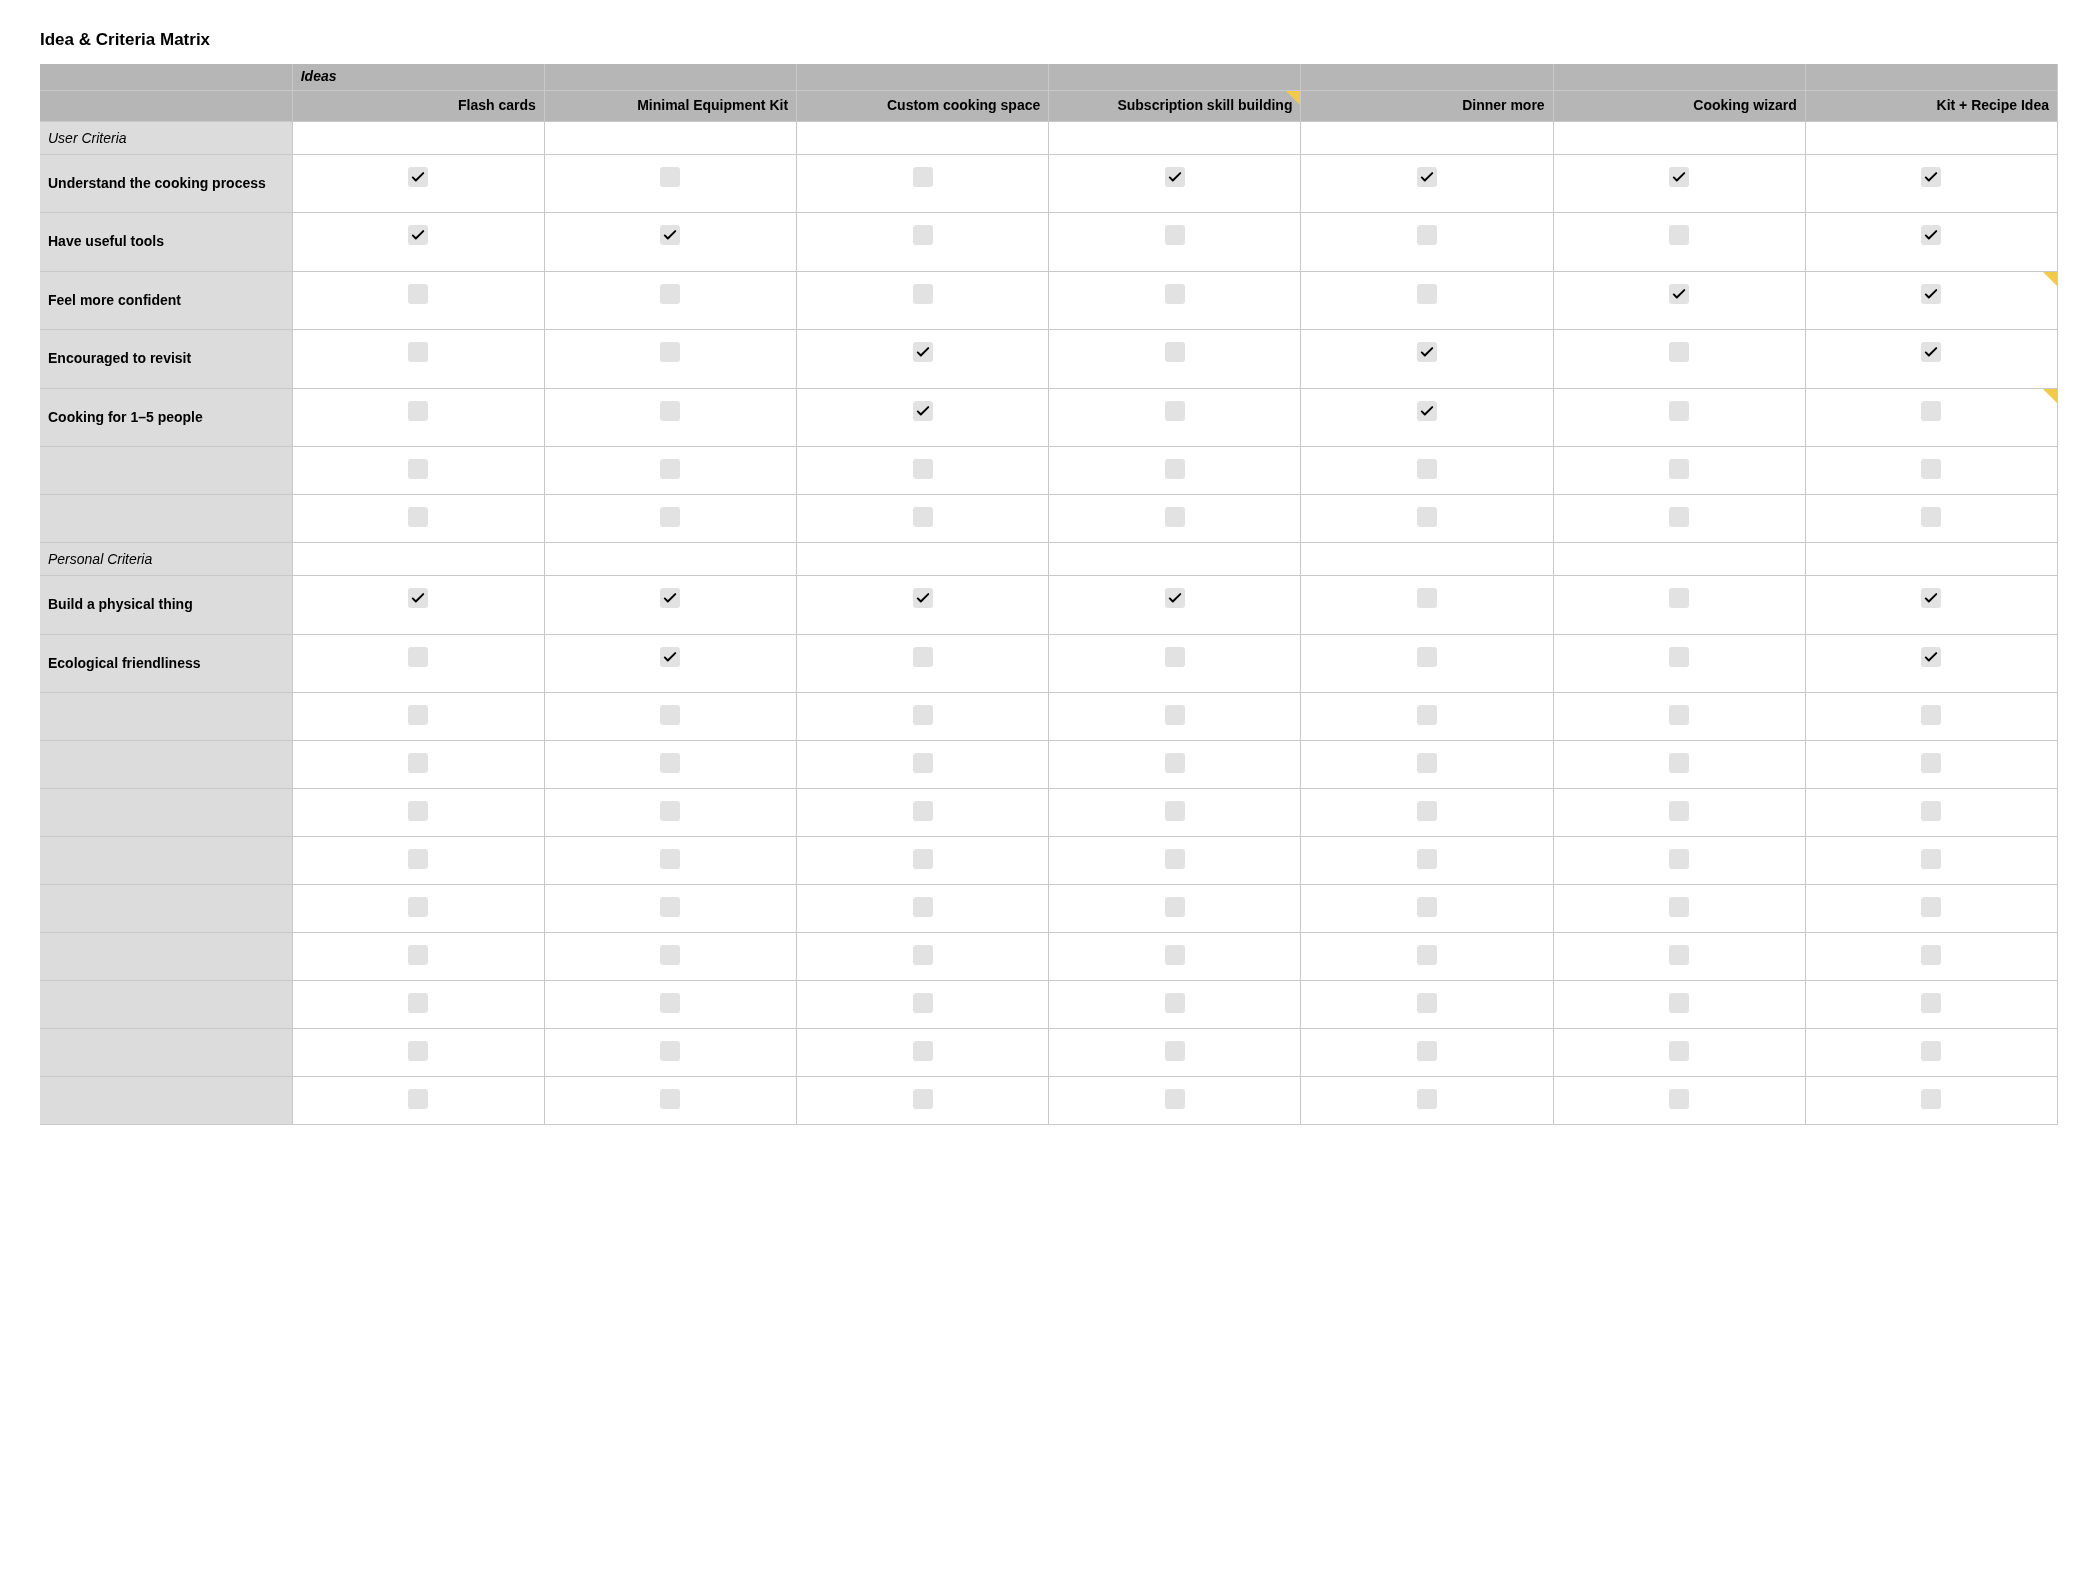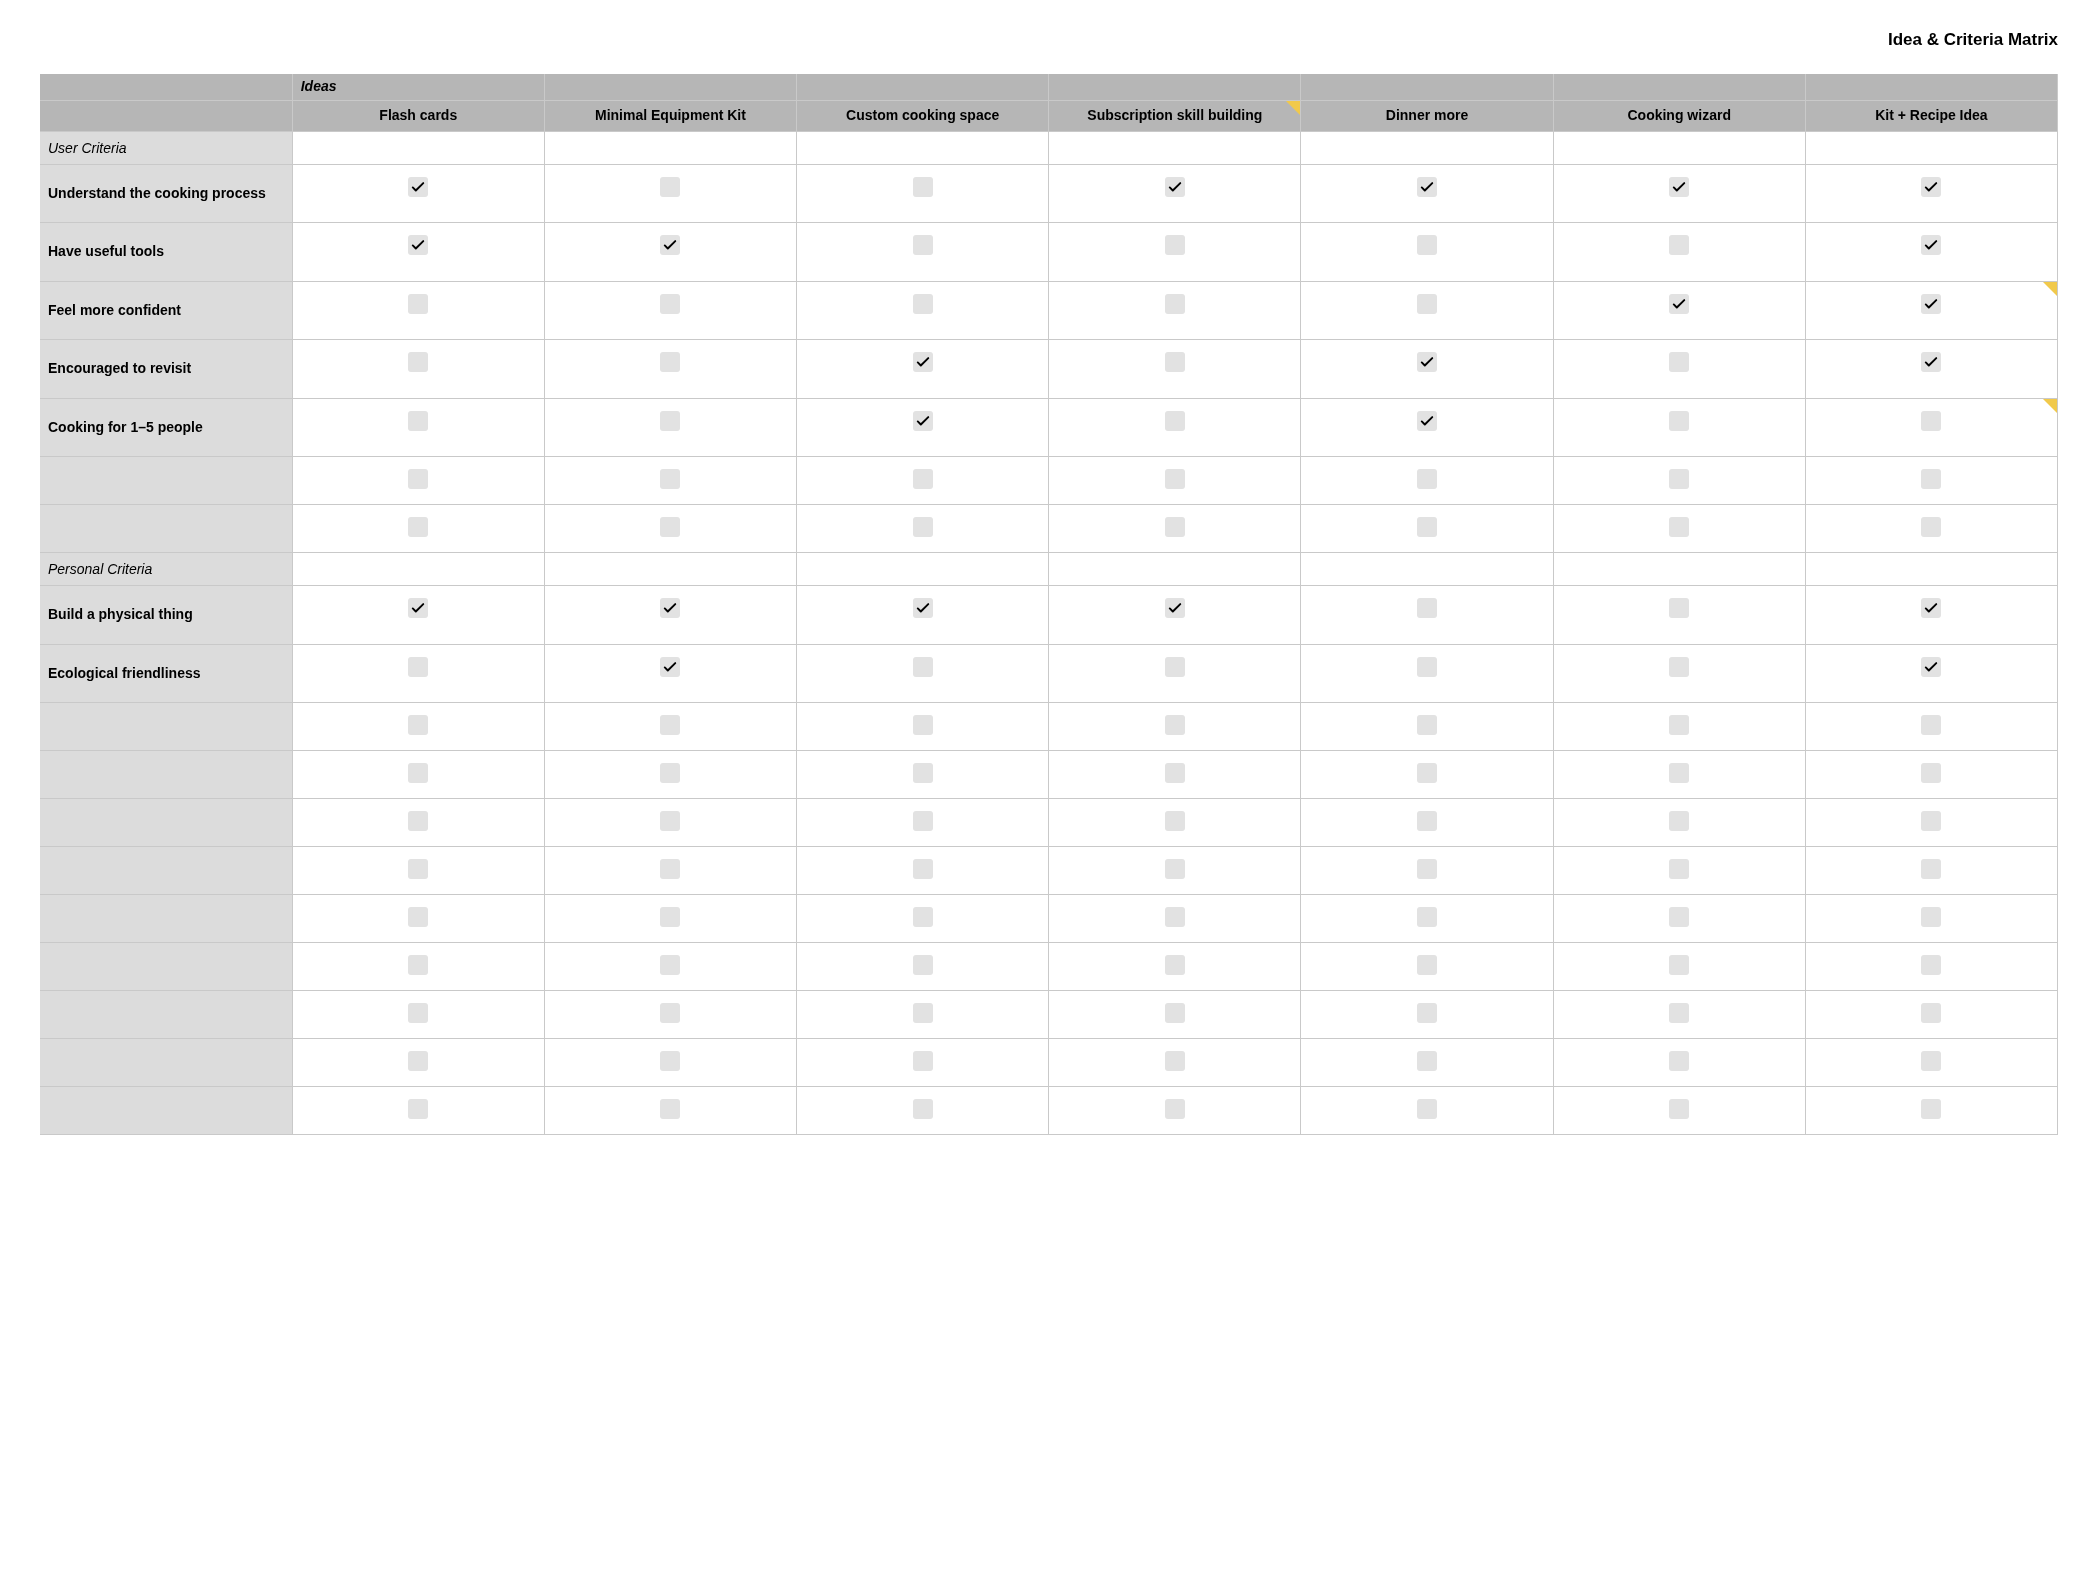--- a/index.html
+++ b/index.html
@@ -5,44 +5,44 @@
   * { box-sizing: border-box; }
   body {
     margin: 0;
     padding: 30px 40px;
     font-family: "Helvetica Neue", Helvetica, Arial, sans-serif;
     font-size: 14px;
     background: #fff;
     color: #000;
   }
   .title {
-    text-align: right;
+    text-align: left;
     font-weight: bold;
     font-size: 17px;
-    margin: 0 0 24px 0;
+    margin: 0 0 14px 0;
   }
   table.matrix {
     border-collapse: collapse;
     width: 100%;
     table-layout: fixed;
   }
   table.matrix th, table.matrix td {
     border: 1px solid #c9c9c9;
     border-top: none;
     border-left: none;
     vertical-align: top;
     position: relative;
   }
   table.matrix tr > *:first-child { border-left: none; }
   table.matrix tr:first-child > * { border-top: none; }
 
   .hdr-cell {
     background: #b6b6b6;
     padding: 6px 8px;
-    text-align: center;
+    text-align: right;
     font-weight: bold;
     font-size: 14px;
     line-height: 1.25;
   }
   .hdr-blank { background: #b6b6b6; }
   .hdr-ideas {
     background: #b6b6b6;
     padding: 4px 8px 6px 8px;
     font-style: italic;
     font-weight: bold;

